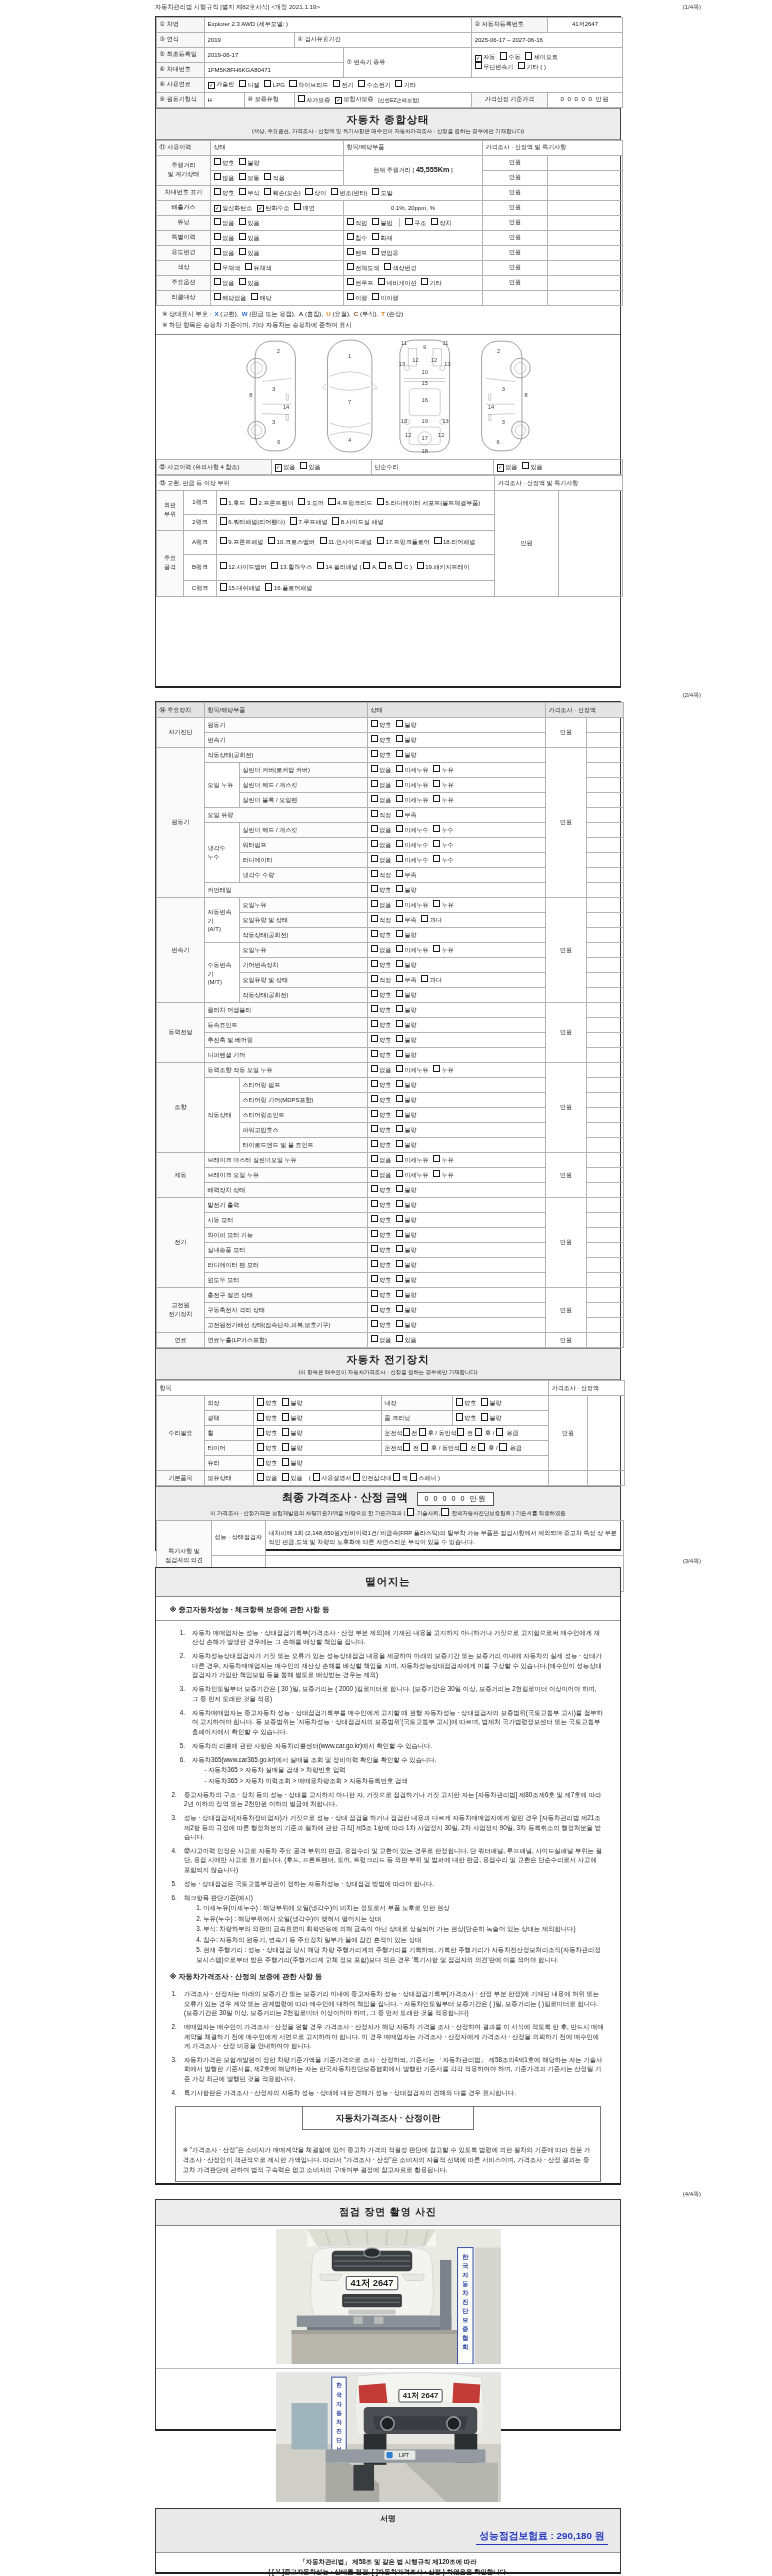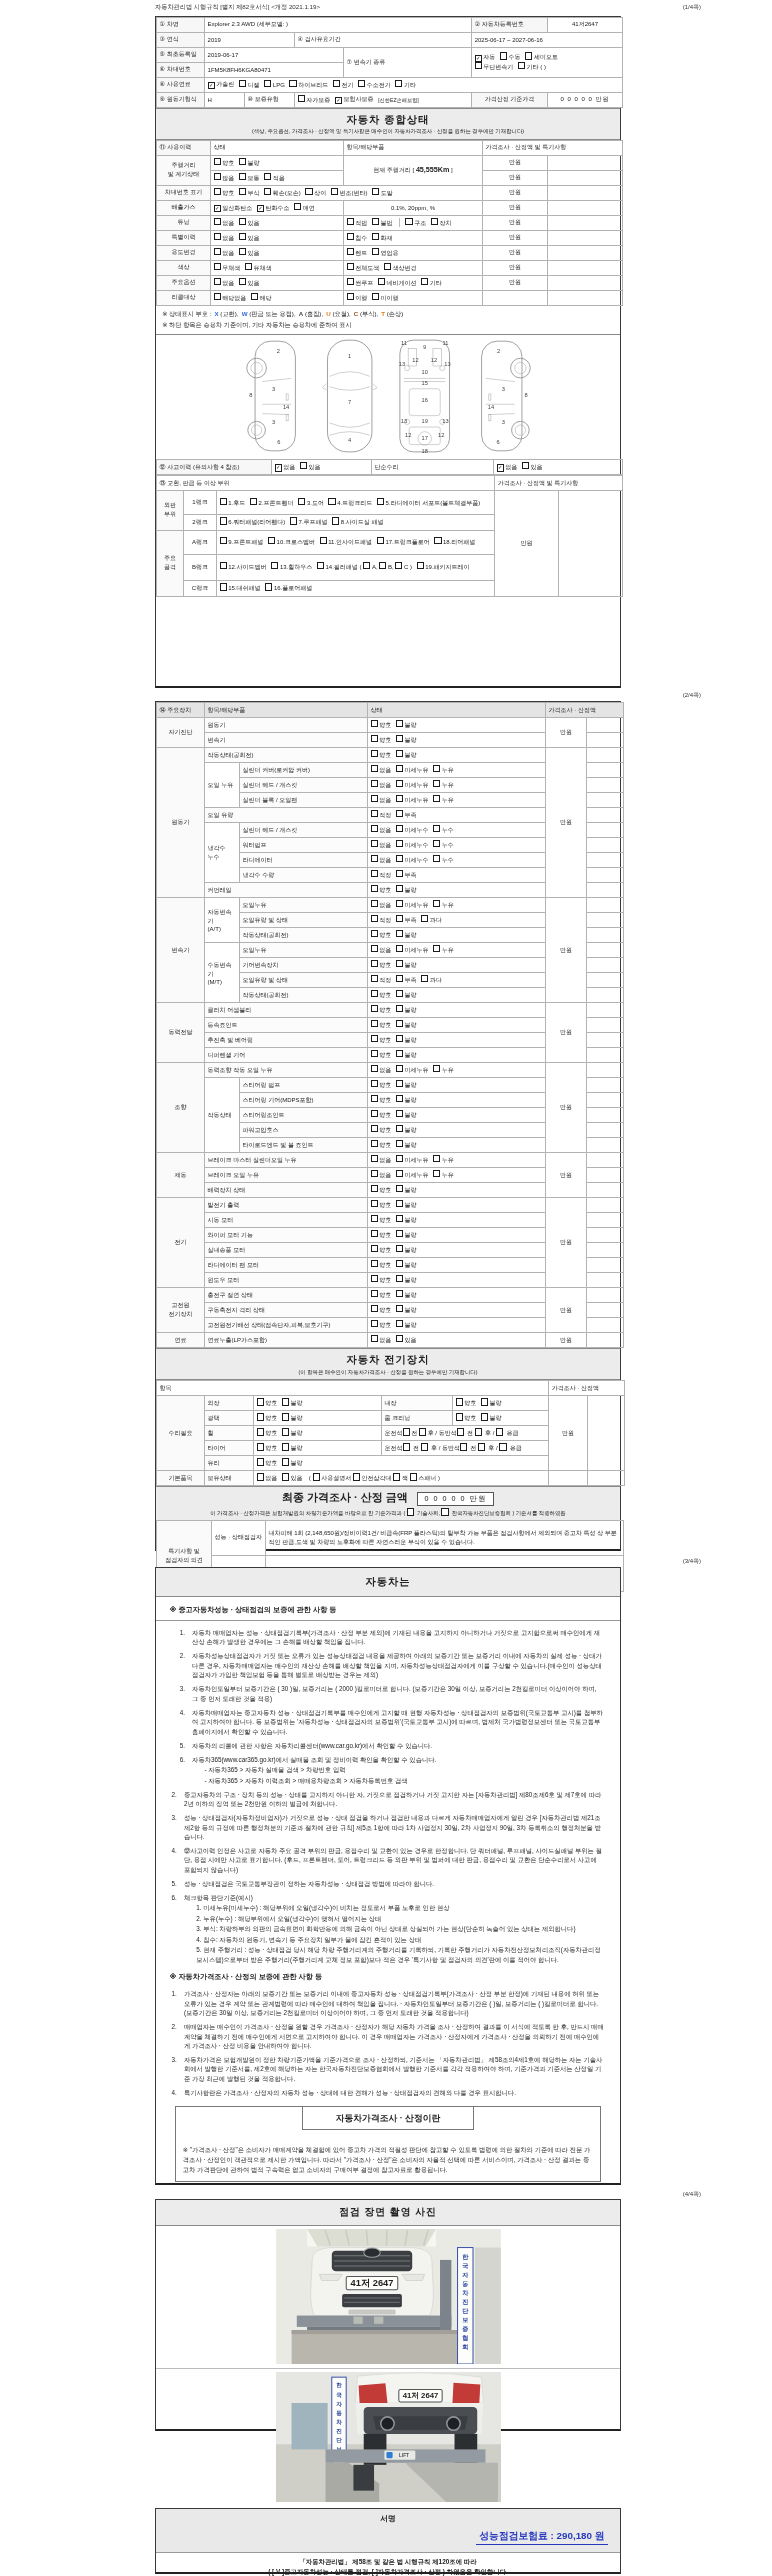--- a/index.html
+++ b/index.html
@@ -709,23 +709,23 @@
             </tr>
           </tbody>
         </table>
       </div>
   </div>
 
   <div class="pmark" style="top:1557px;">(3/4쪽)</div>
 
   <div class="docbox" style="top:1567px;height:618px;">
     <div class="band" style="border-top:none;padding:7.2px 0;">
-      <div class="bt">자동차는</div>
+      <div class="bt">떨어지는</div>
     </div>
-    <div class="nt-head">※ 중고자동차성능 · 상태점검의 보증에 관한 사항 등</div>
+    <div class="nt-head">※ 중고자동차성능 · 체크항목 보증에 관한 사항 등</div>
     <div class="nt-body" id="notice-body">
         <div class="nt-item inner">
           <span class="no">1.</span>
           <span>자동차 매매업자는 성능 · 상태점검기록부(가격조사 · 산정 부분 제외)에 기재된 내용을 고지하지 아니하거나 거짓으로 고지함으로써 매수인에게 재산상 손해가 발생한 경우에는 그 손해를 배상할 책임을 집니다.</span>
         </div>
         <div class="nt-item inner">
           <span class="no">2.</span>
           <span>자동차성능상태점검자가 거짓 또는 오류가 있는 성능상태점검 내용을 제공하여 아래의 보증기간 또는 보증거리 이내에 자동차의 실제 성능 · 상태가 다른 경우, 자동차매매업자는 매수인의 재산상 손해를 배상할 책임을 지며, 자동차성능상태점검자에게 이를 구상할 수 있습니다.(매수인이 성능상태점검자가 가입한 책임보험 등을 통해 별도로 배상받는 경우는 제외)</span>
         </div>
         <div class="nt-item inner">

